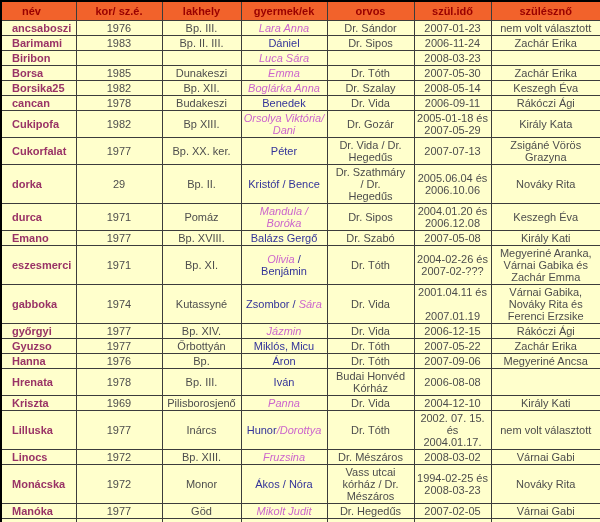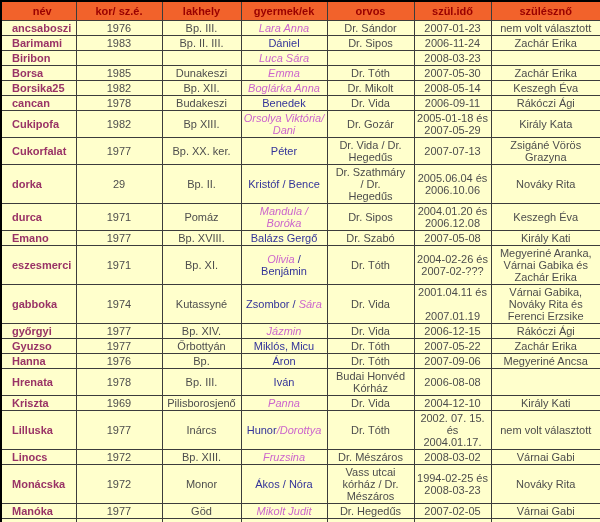--- a/index.html
+++ b/index.html
@@ -31,21 +31,21 @@
     white-space:pre-line;
     overflow-wrap:break-word;
     color:var(--body-text);
   }
   thead th{
     background:var(--header-bg);
     color:var(--header-text);
     font-weight:bold;
     height:16px;
   }
-  thead th.col-nev{text-align:center;padding-left:9px;}
+  thead th.col-nev{text-align:left;padding-left:20px;}
   td.cell-nev{
     text-align:left;
     font-weight:bold;
     color:var(--name-text);
     padding-left:10px;
   }
   .girl{color:var(--girl);font-style:italic;}
   .boy{color:var(--boy);margin-top:24px;}
 </style>
 </head>
@@ -107,21 +107,21 @@
         <td class="cell-gyermek"><span class="girl">Emma</span></td>
         <td class="cell-orvos">Dr. Tóth</td>
         <td class="cell-szulido">2007-05-30</td>
         <td class="cell-szuleszno">Zachár Erika</td>
       </tr>
       <tr>
         <td class="cell-nev">Borsika25</td>
         <td class="cell-kor">1982</td>
         <td class="cell-lakhely">Bp. XII.</td>
         <td class="cell-gyermek"><span class="girl">Boglárka Anna</span></td>
-        <td class="cell-orvos">Dr. Mikolt</td>
+        <td class="cell-orvos">Dr. Szalay</td>
         <td class="cell-szulido">2008-05-14</td>
         <td class="cell-szuleszno">Keszegh Éva</td>
       </tr>
       <tr>
         <td class="cell-nev">cancan</td>
         <td class="cell-kor">1978</td>
         <td class="cell-lakhely">Budakeszi</td>
         <td class="cell-gyermek"><span class="boy">Benedek</span></td>
         <td class="cell-orvos">Dr. Vida</td>
         <td class="cell-szulido">2006-09-11</td>
@@ -183,21 +183,21 @@
       <tr>
         <td class="cell-nev">eszesmerci</td>
         <td class="cell-kor">1971</td>
         <td class="cell-lakhely">Bp. XI.</td>
         <td class="cell-gyermek"><span class="girl">Olivia</span><span class="boy"> / Benjámin</span></td>
         <td class="cell-orvos">Dr. Tóth</td>
         <td class="cell-szulido">2004-02-26 és
 2007-02-???</td>
         <td class="cell-szuleszno">Megyeriné Aranka,
 Várnai Gabika és
-Zachár Erika</td>
+Zachár Emma</td>
       </tr>
       <tr>
         <td class="cell-nev">gabboka</td>
         <td class="cell-kor">1974</td>
         <td class="cell-lakhely">Kutassyné</td>
         <td class="cell-gyermek"><span class="boy">Zsombor / </span><span class="girl">Sára</span></td>
         <td class="cell-orvos">Dr. Vida</td>
         <td class="cell-szulido">2001.04.11 és
 
 2007.01.19</td>

